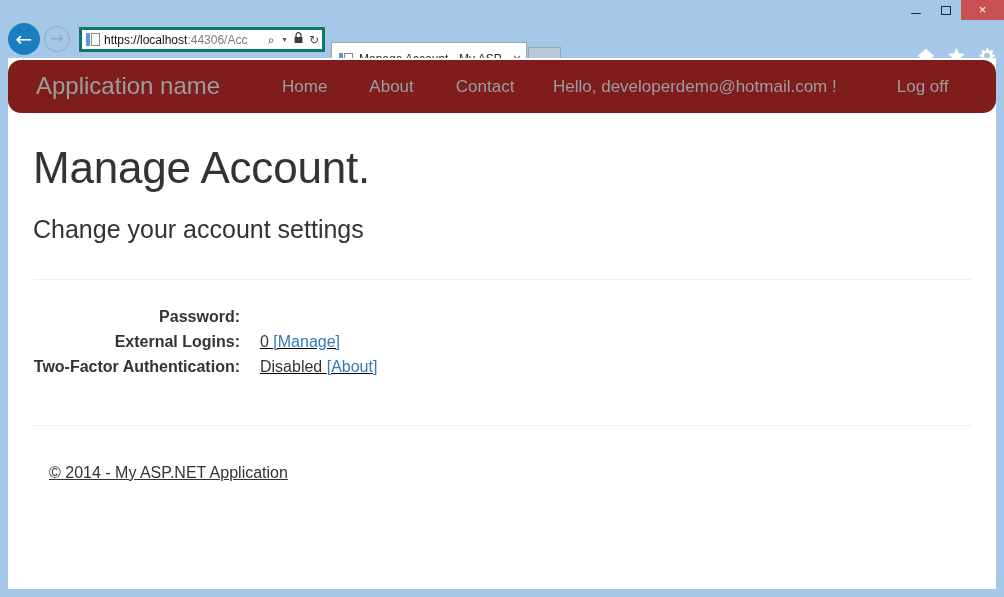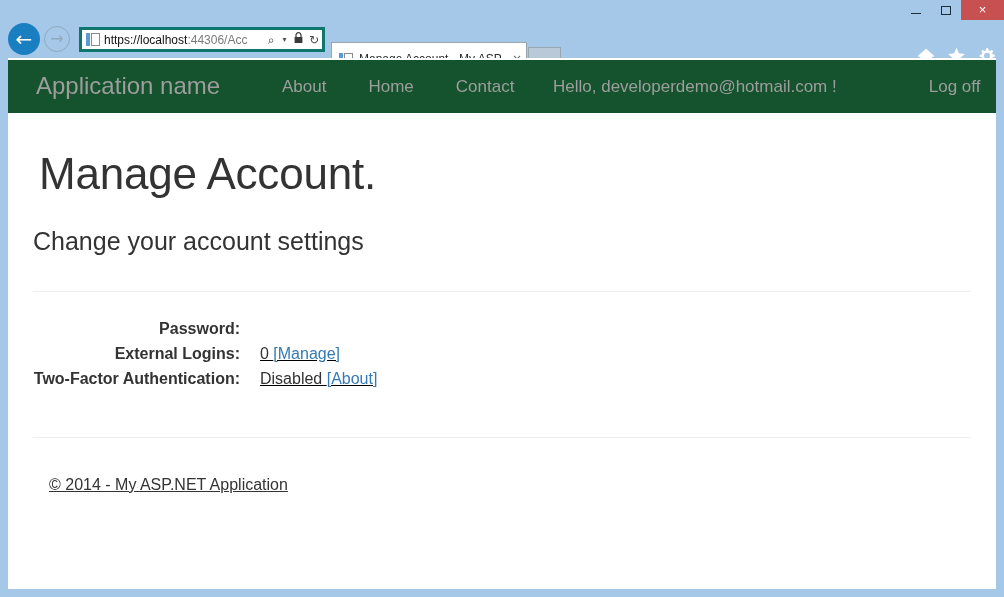--- a/index.html
+++ b/index.html
@@ -254,21 +254,22 @@
     background: #ffffff;
     overflow: hidden;
   }
 
   
   #site-navbar {
     position: absolute;
     left: 0; top: 2px;
     width: 988px;
     height: 53px;
-    background: #14532d;
+    background: #7f1d1d;
+    border-radius: 13px;
   }
   #navbar-inner {
     position: relative;
     width: 100%;
     height: 53px;
   }
   #brand {
     position: absolute;
     left: 28px;
     top: 12px;
@@ -296,42 +297,41 @@
     cursor: pointer;
     white-space: nowrap;
   }
   #user-nav {
     position: absolute;
     left: 545px;
     top: 0;
     height: 53px;
     display: flex;
     align-items: center;
-    gap: 32px;
   }
   #user-nav a {
     color: #9d9d9d;
     text-decoration: none;
     font-size: 17px;
     line-height: 53px;
     cursor: pointer;
     white-space: nowrap;
   }
   #greeting-link { padding-right: 60px; }
 
   
   #main-content {
     position: absolute;
     left: 0; top: 55px;
     width: 988px;
     padding: 0 25px;
     box-sizing: border-box;
   }
   #page-title {
-    margin: 6px;
+    margin: 0;
     padding-top: 30px;
     font-size: 44px;
     font-weight: normal;
     color: #333333;
     letter-spacing: -0.2px;
   }
   #page-subtitle {
     margin: 0;
     padding-top: 22px;
     font-size: 25px;
@@ -464,22 +464,22 @@
       </div>
     </div>
   </div>
 
   <div id="page-viewport">
 
     <div id="site-navbar">
       <div id="navbar-inner">
         <a id="brand">Application name</a>
         <div id="primary-nav">
+          <a>Home</a>
           <a>About</a>
-          <a>Home</a>
           <a>Contact</a>
         </div>
         <div id="user-nav">
           <a id="greeting-link">Hello, developerdemo@hotmail.com !</a>
           <a>Log off</a>
         </div>
       </div>
     </div>
 
     <div id="main-content">

